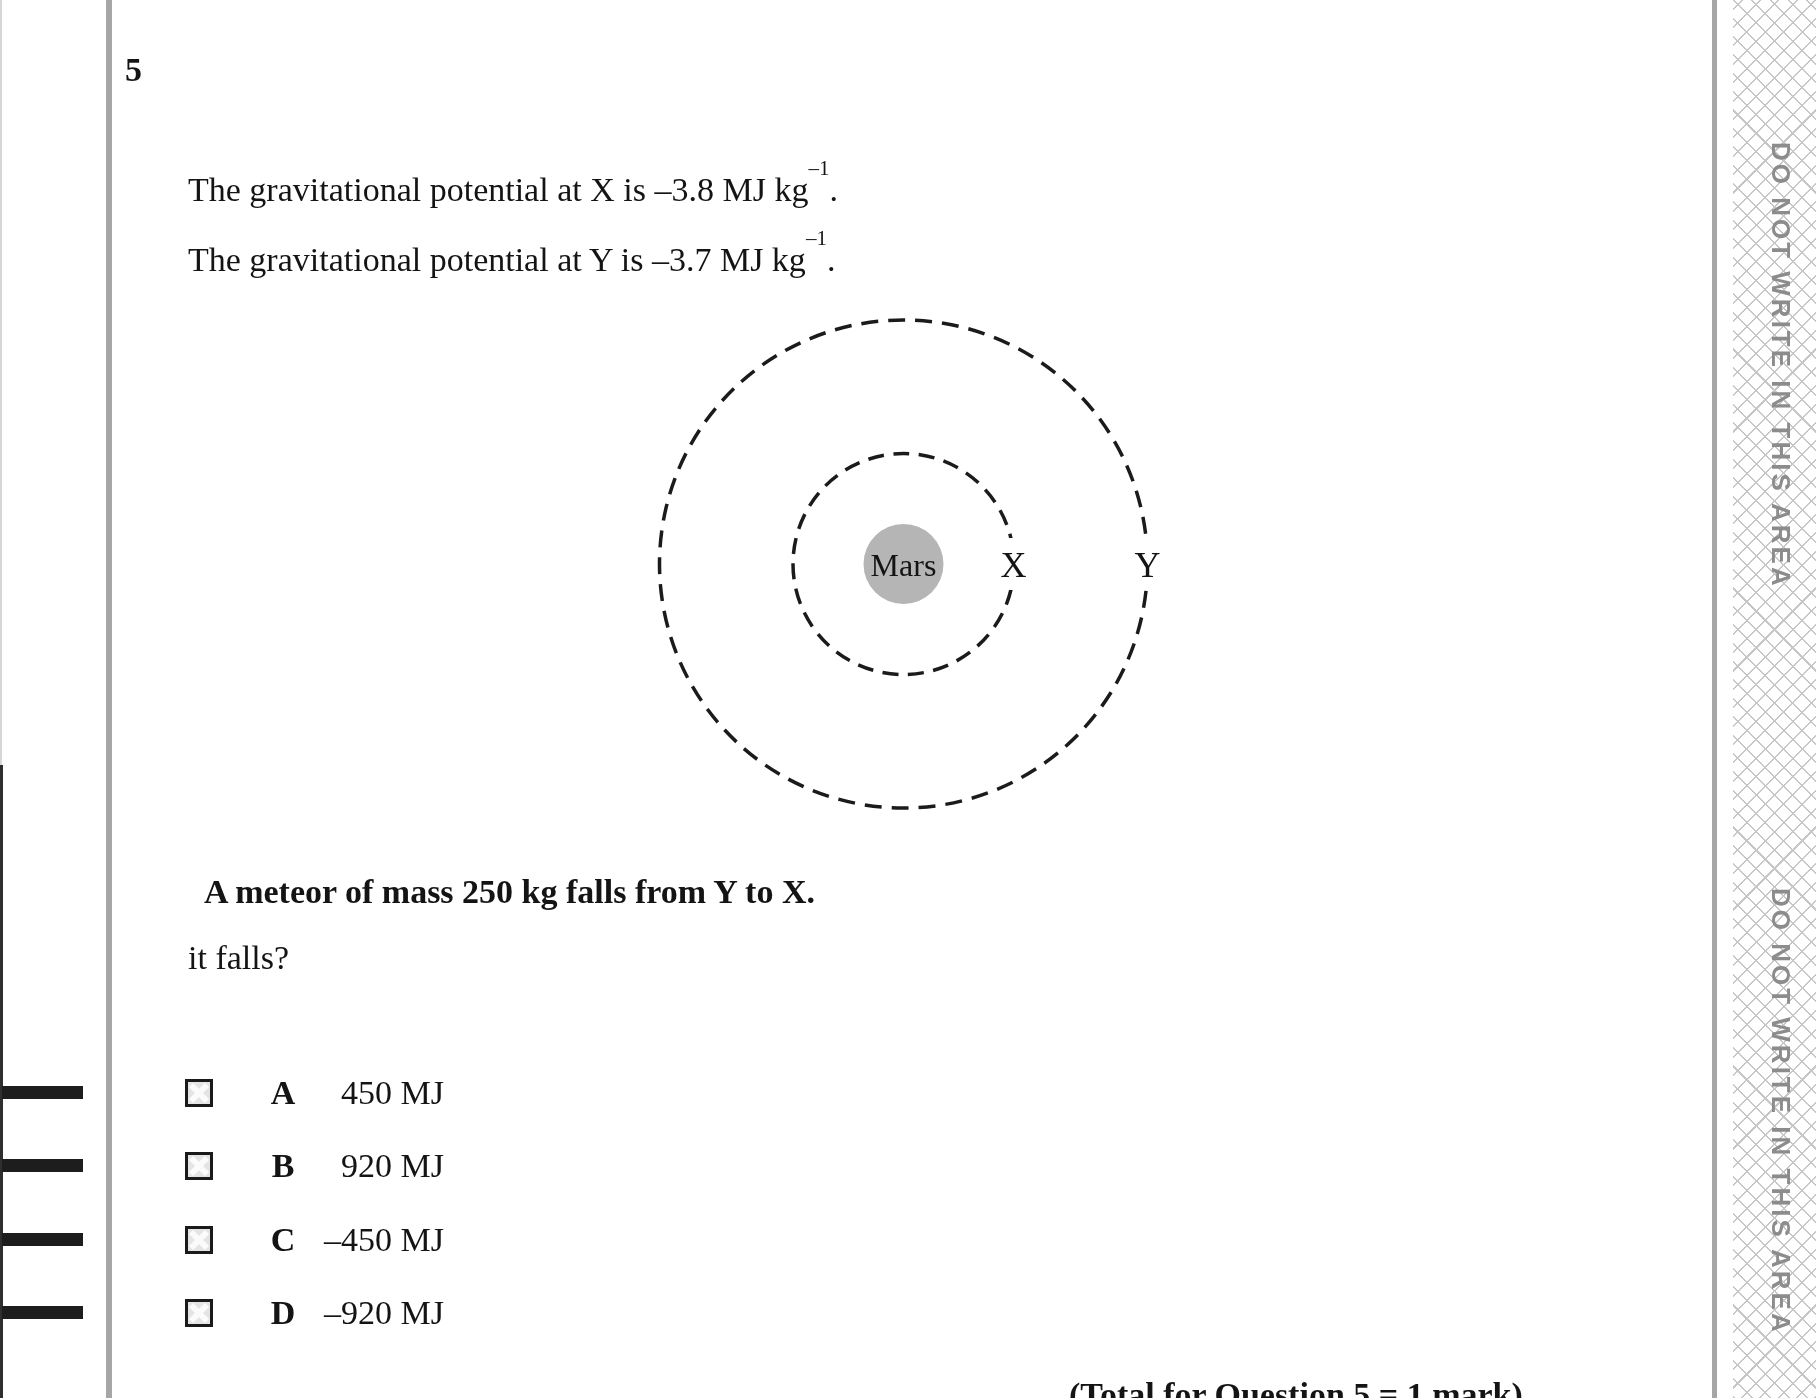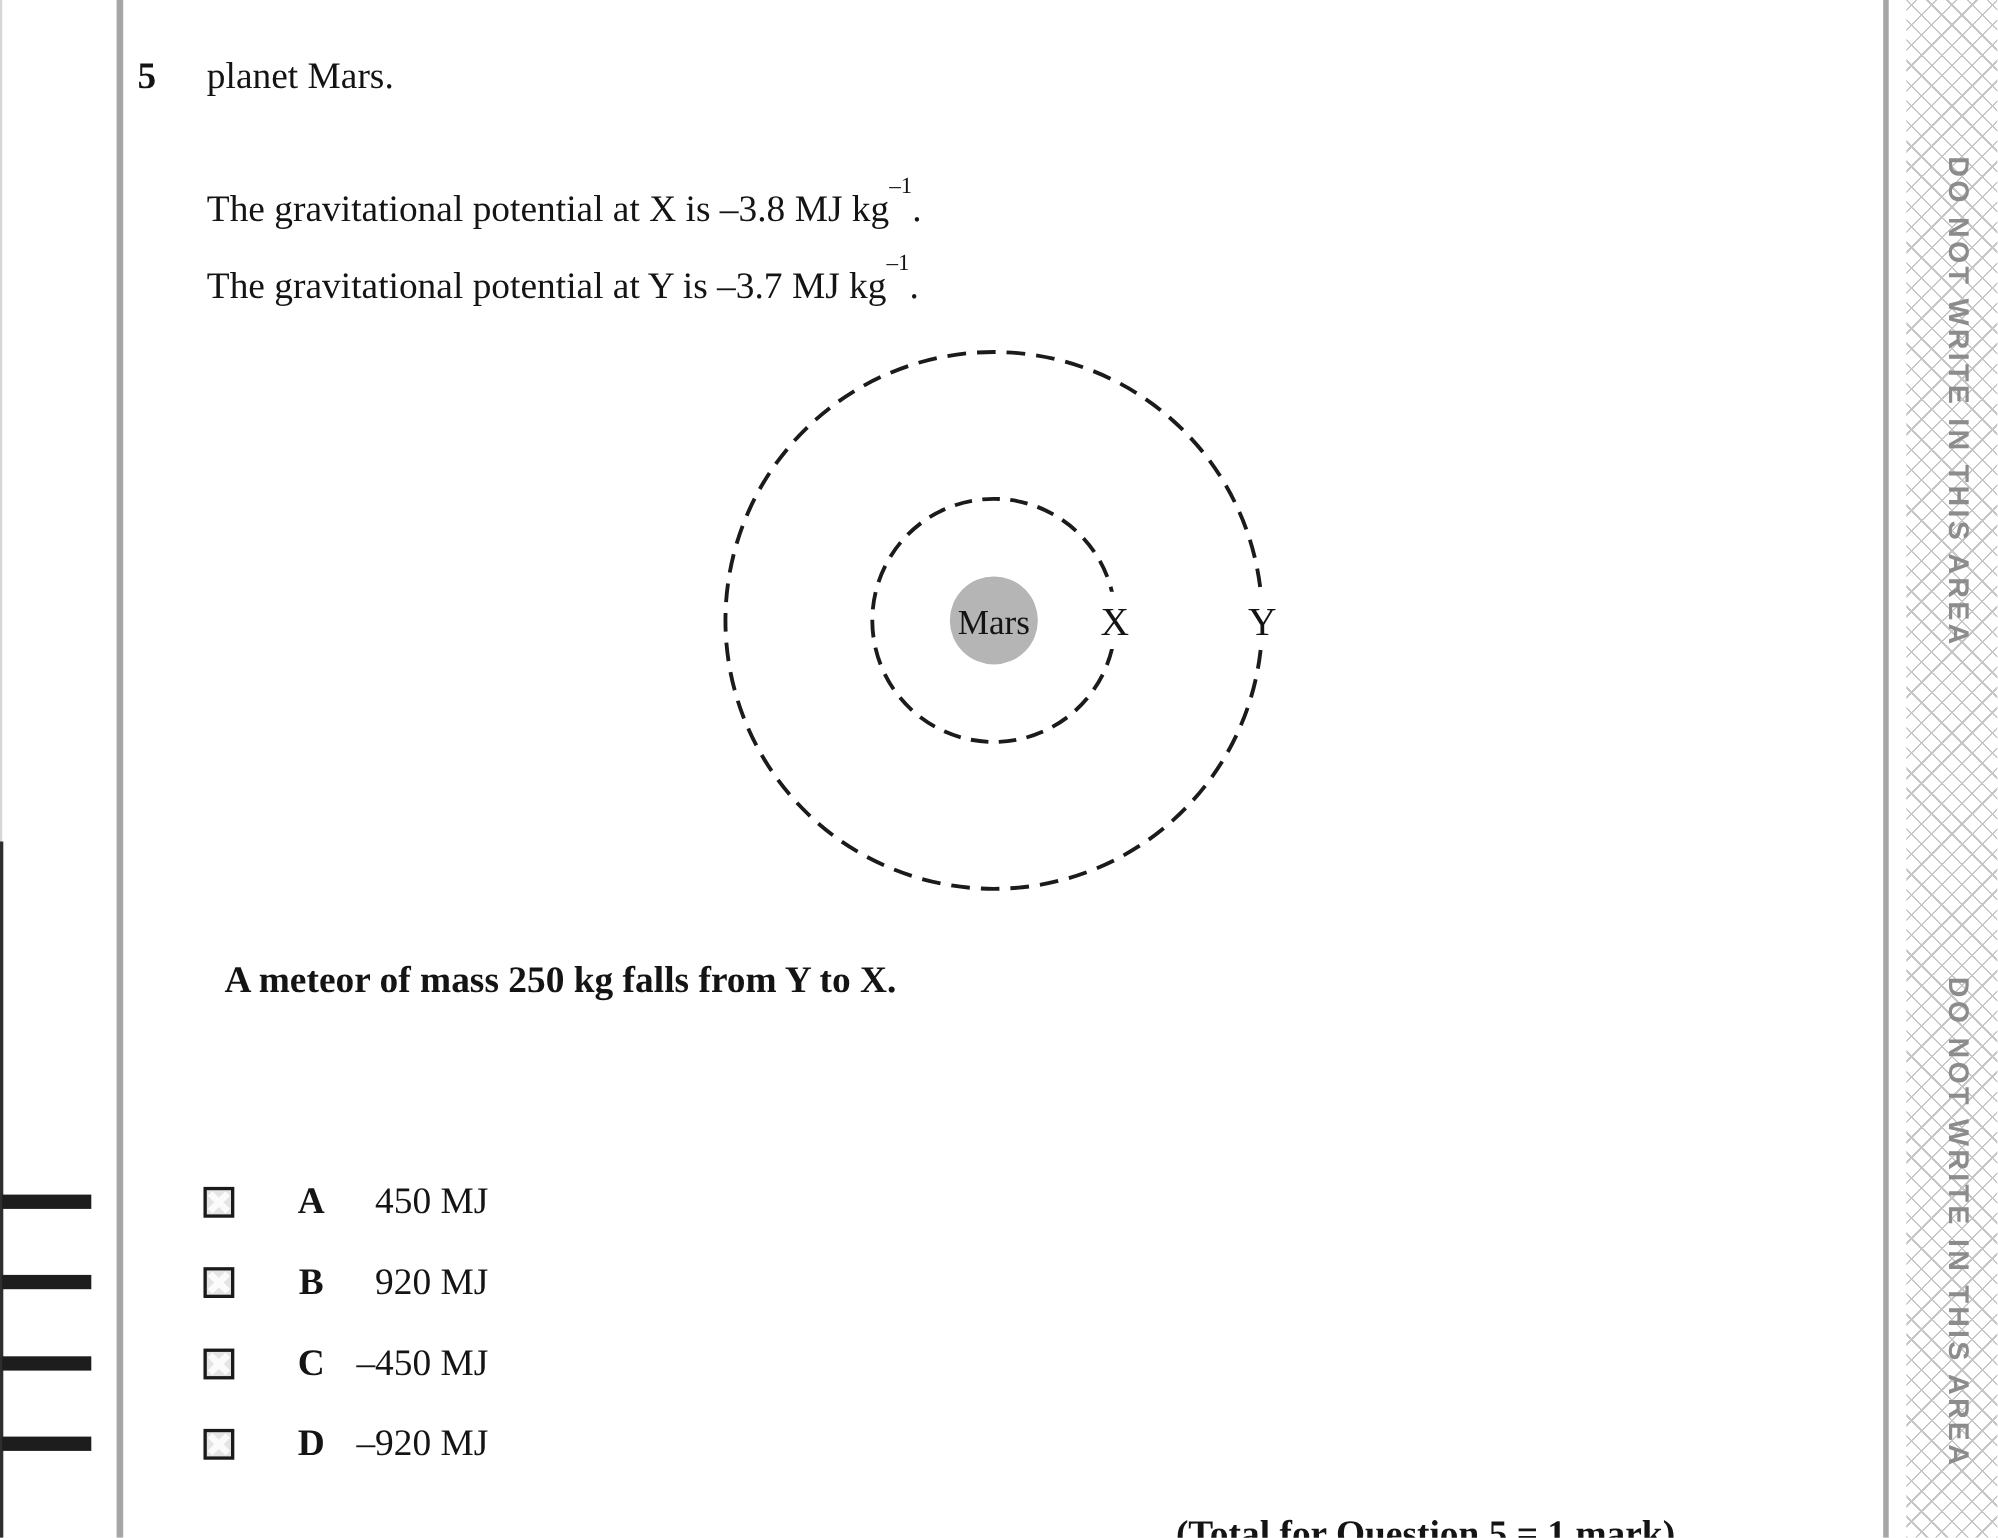--- a/index.html
+++ b/index.html
@@ -86,21 +86,20 @@
 
 <div class="abs rule rule-left"></div>
 <div class="abs rule rule-right"></div>
 
 <div class="abs hatch-strip"></div>
 <div class="abs dnw-text dnw-top">DO NOT WRITE IN THIS AREA</div>
 <div class="abs dnw-text dnw-bottom">DO NOT WRITE IN THIS AREA</div>
 
 <div class="abs qtext qnum">5</div>
 <div class="abs qtext para1">
-  <span style="display:block">planet Mars.</span>
 </div>
 
 <div class="abs qtext para2">
   <span>The gravitational potential at X is –3.8 MJ kg</span><sup class="u">–1</sup><span>.</span>
 </div>
 
 <div class="abs qtext para3">
   <span>The gravitational potential at Y is –3.7 MJ kg</span><sup class="u">–1</sup><span>.</span>
 </div>
 
@@ -114,20 +113,21 @@
   <rect x="527" y="258" width="41" height="52" fill="#ffffff"></rect>
 
   <circle cx="303.5" cy="284" r="40" fill="#b5b5b5"></circle>
   <text x="303.5" y="296" text-anchor="middle" font-family="Liberation Serif, serif" font-size="32" fill="#141414">Mars</text>
   <text x="413.5" y="297" text-anchor="middle" font-family="Liberation Serif, serif" font-size="36" fill="#141414">X</text>
   <text x="547.5" y="297" text-anchor="middle" font-family="Liberation Serif, serif" font-size="36" fill="#141414">Y</text>
 </svg>
 
 <div class="abs qtext meteor">A meteor of mass 250 kg falls from Y to X.</div>
 <div class="abs qtext which">
+  <span style="display:block">it falls?</span>
 </div>
 
 <div class="abs opt-row row-a">
   <div class="checkbox">
       <svg width="22" height="22" viewBox="0 0 22 22">
         <line x1="3" y1="3" x2="19" y2="19" stroke="#fbfbfb" stroke-width="6"></line>
         <line x1="19" y1="3" x2="3" y2="19" stroke="#fbfbfb" stroke-width="6"></line>
       </svg>
     </div>
   <span class="opt-letter">A</span>

